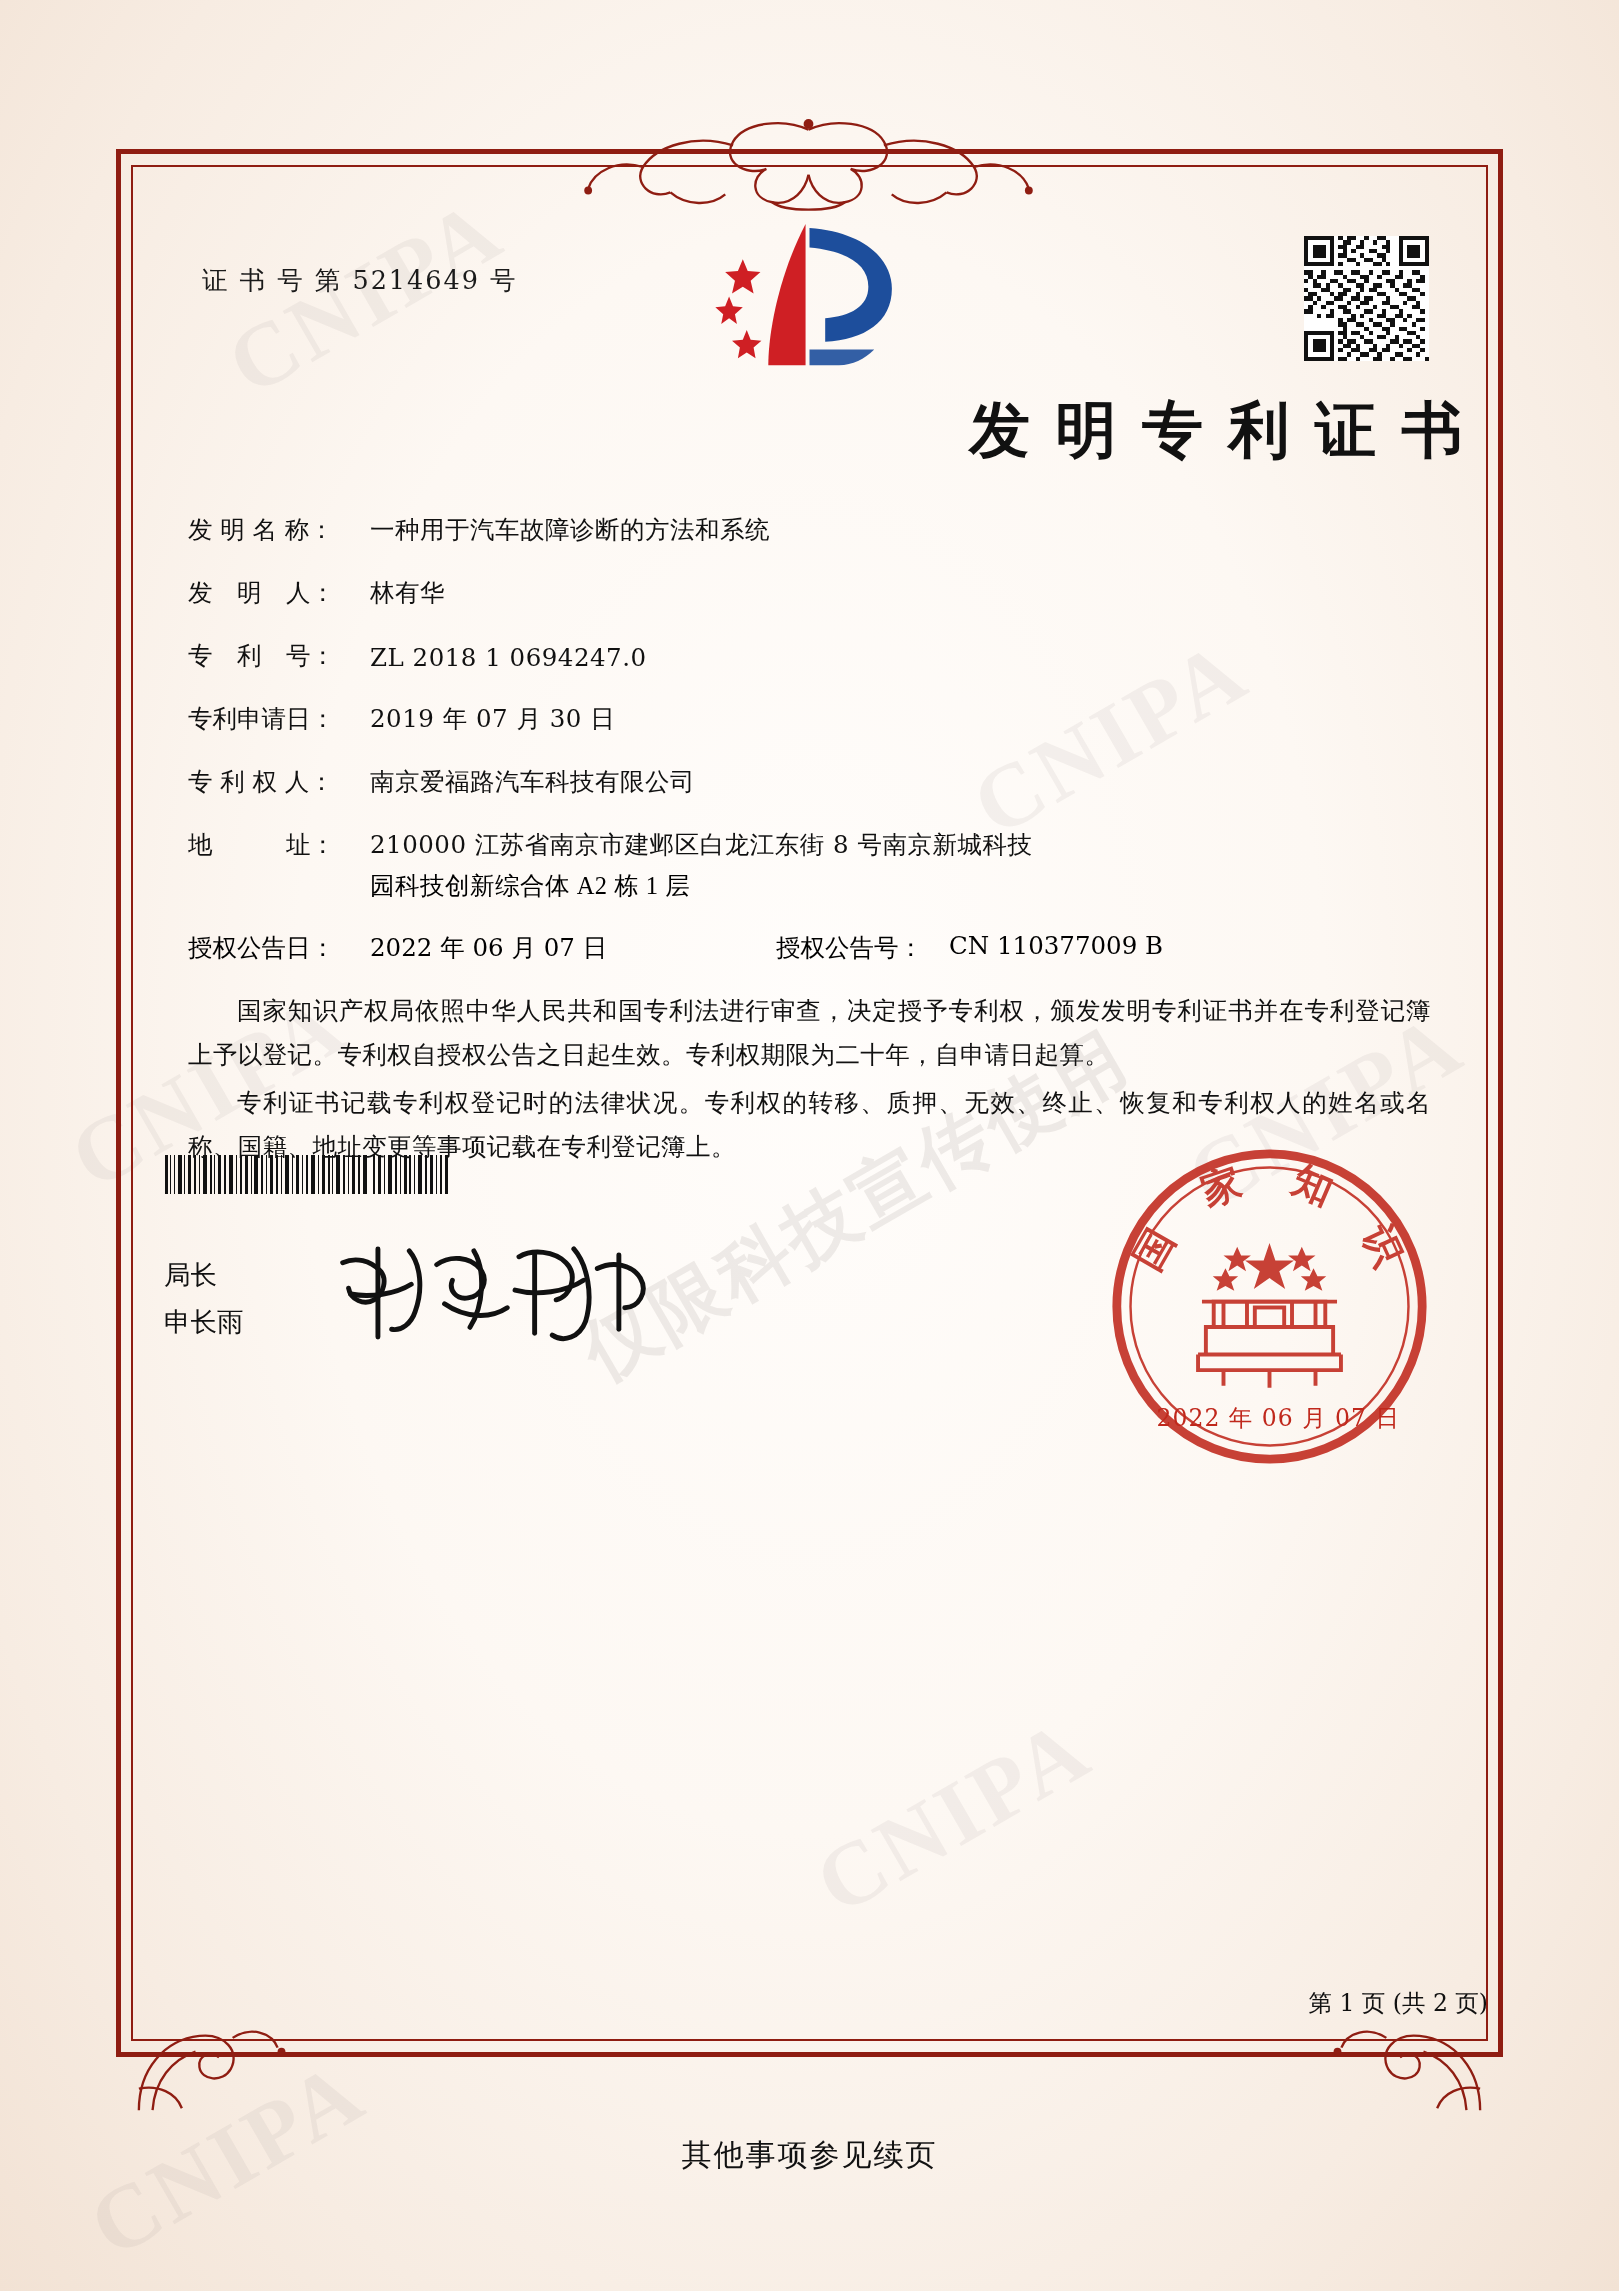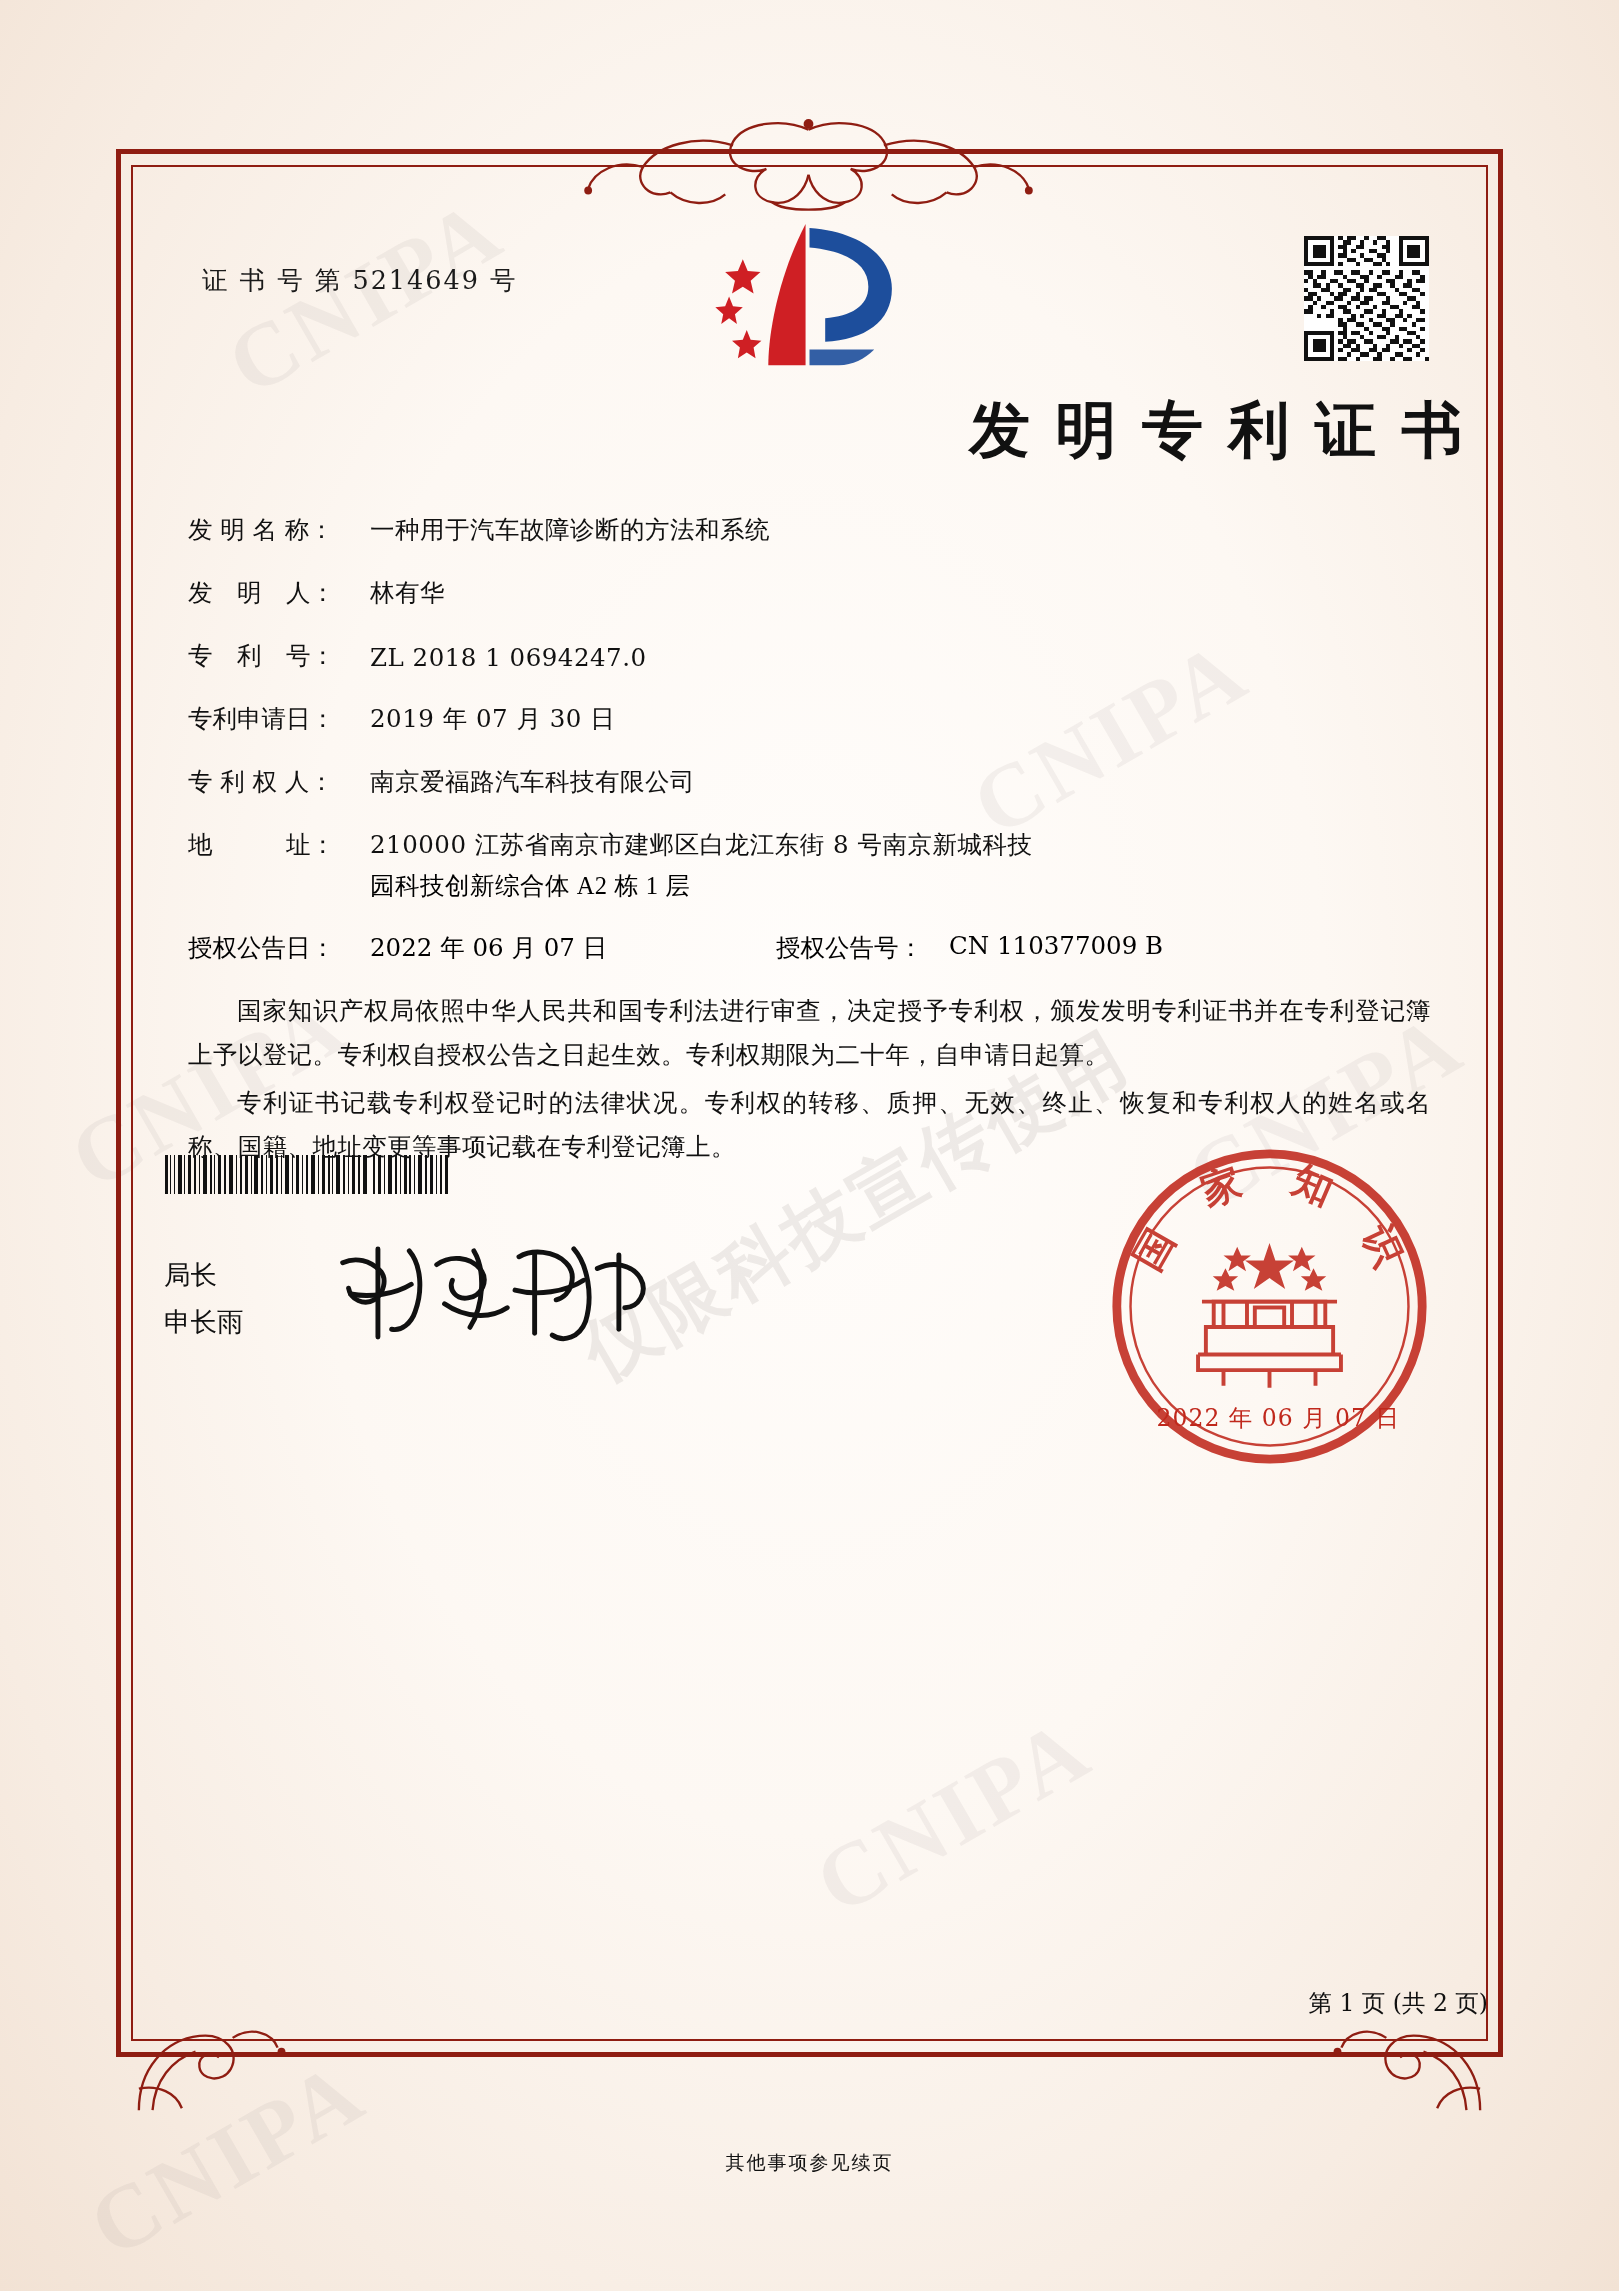--- a/index.html
+++ b/index.html
@@ -208,21 +208,21 @@
     font-size: 23.5px;
     color: #111;
     font-family: "DejaVu Serif", serif;
   }
 
   #footnote {
     position: absolute;
     left: 0; right: 0;
     bottom: 116px;
     text-align: center;
-    font-size: 19px;
+    font-size: 30px;
     letter-spacing: 2px;
     color: #111;
     font-family: Liberation Serif, serif;
   }
 </style>
 </head>
 <body>
 
 <div id="page">
 

